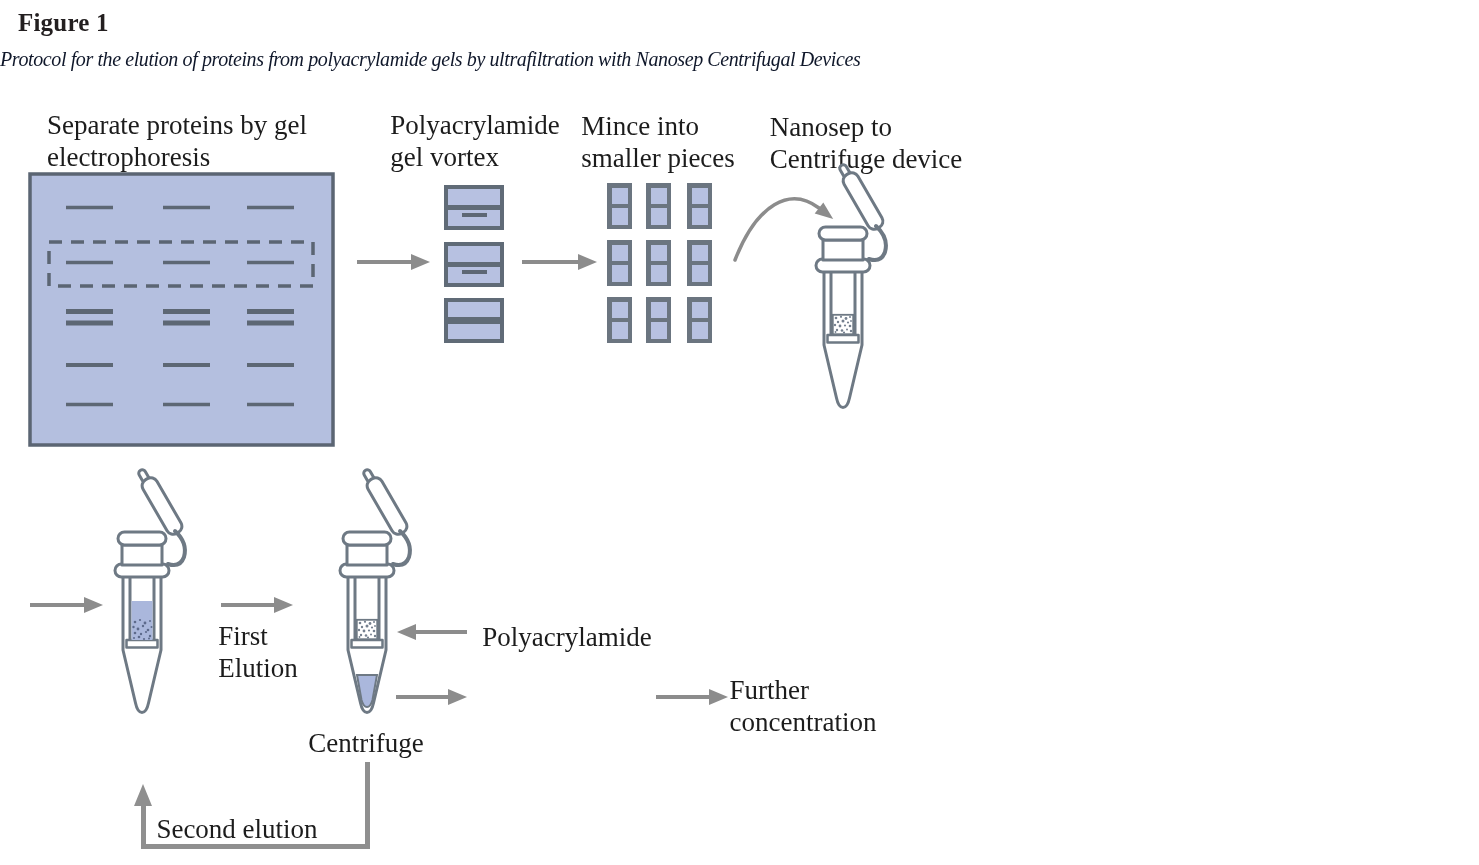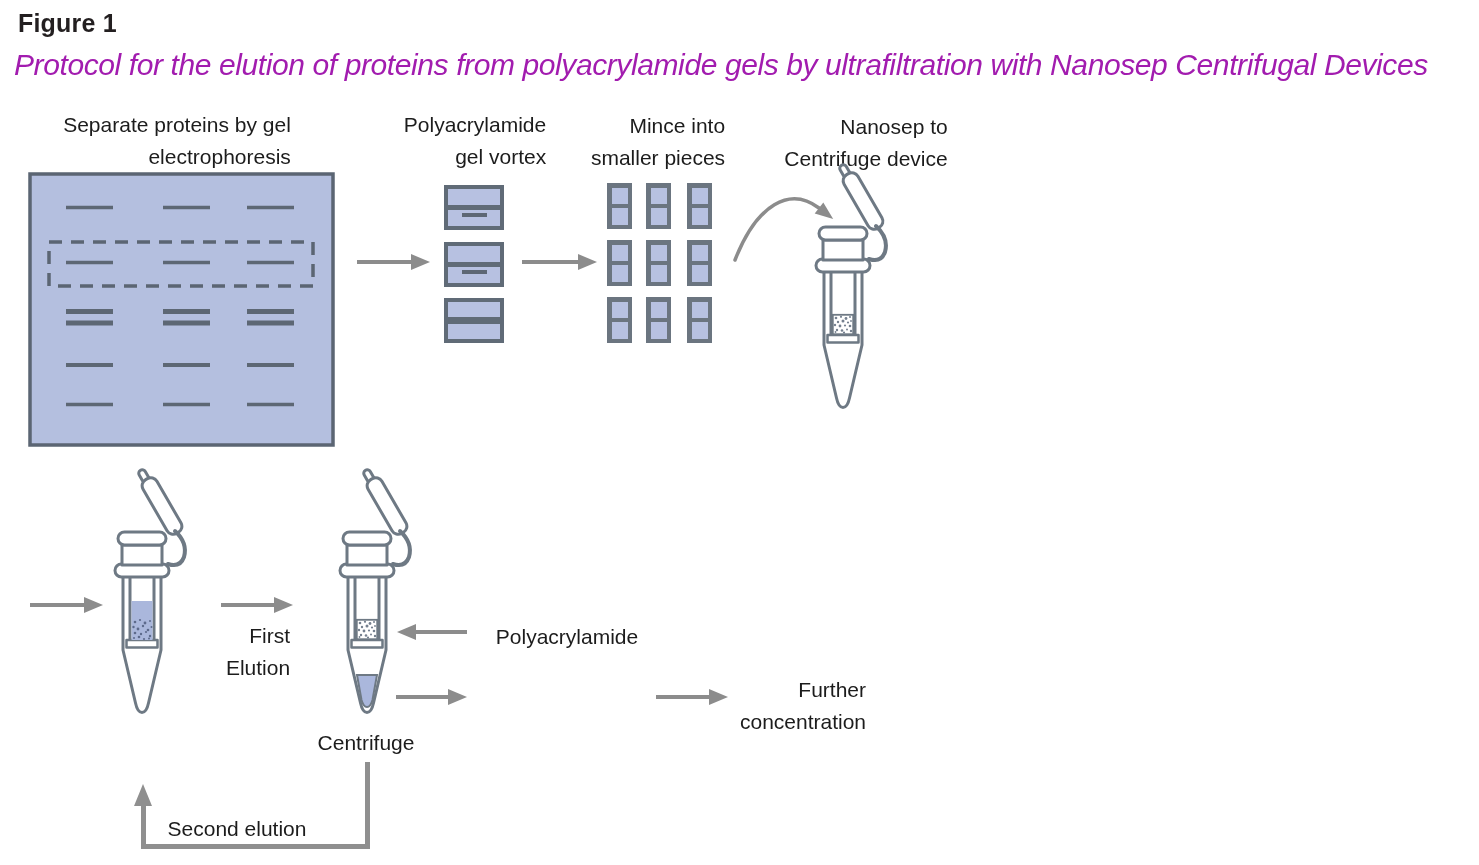--- a/index.html
+++ b/index.html
@@ -1,25 +1,25 @@
 <!DOCTYPE html>
 <html><head>
 <meta charset="utf-8">
 <style>
   html,body{margin:0;padding:0;background:#ffffff;}
   #canvas{
     position:relative;width:1479px;height:865px;background:#ffffff;
-    font-family:Liberation Sans, sans-serif;color:#1c1c1c;overflow:hidden;
+    font-family:Liberation Serif, serif;color:#1c1c1c;overflow:hidden;
   }
   .abs{position:absolute;}
   
   .fig-title{left:18px;top:9px;font-size:25px;font-weight:bold;color:#231f20;letter-spacing:.2px;}
-  .fig-caption{left:14px;top:48px;font-size:30px;font-style:italic;font-weight:400;color:#a21caf;letter-spacing:-0.4px;white-space:nowrap;}
-  
-  .lbl{position:absolute;font-size:21px;line-height:32px;text-align:right;transform:translateX(-50%);white-space:nowrap;color:#1c1c1c;}
+  .fig-caption{left:0;top:48px;font-size:20px;font-style:italic;font-weight:400;color:#0f172a;letter-spacing:-0.4px;white-space:nowrap;}
+  
+  .lbl{position:absolute;font-size:27px;line-height:32px;text-align:left;transform:translateX(-50%);white-space:nowrap;color:#1c1c1c;}
   
   .arr{position:absolute;height:4px;background:#8c8c8c;}
   .arr-r::after{content:"";position:absolute;left:100%;top:-6px;width:0;height:0;
     border-left:19px solid #8c8c8c;border-top:8px solid transparent;border-bottom:8px solid transparent;}
   .arr-l::before{content:"";position:absolute;right:100%;top:-6px;width:0;height:0;
     border-right:19px solid #8c8c8c;border-top:8px solid transparent;border-bottom:8px solid transparent;}
   
   .slice{position:absolute;left:444px;width:60px;height:45px;background:#606b77;box-sizing:border-box;
     padding:4px;display:flex;flex-direction:column;gap:5px;}
   .slice .half{flex:1;background:#b7c1e1;position:relative;}

